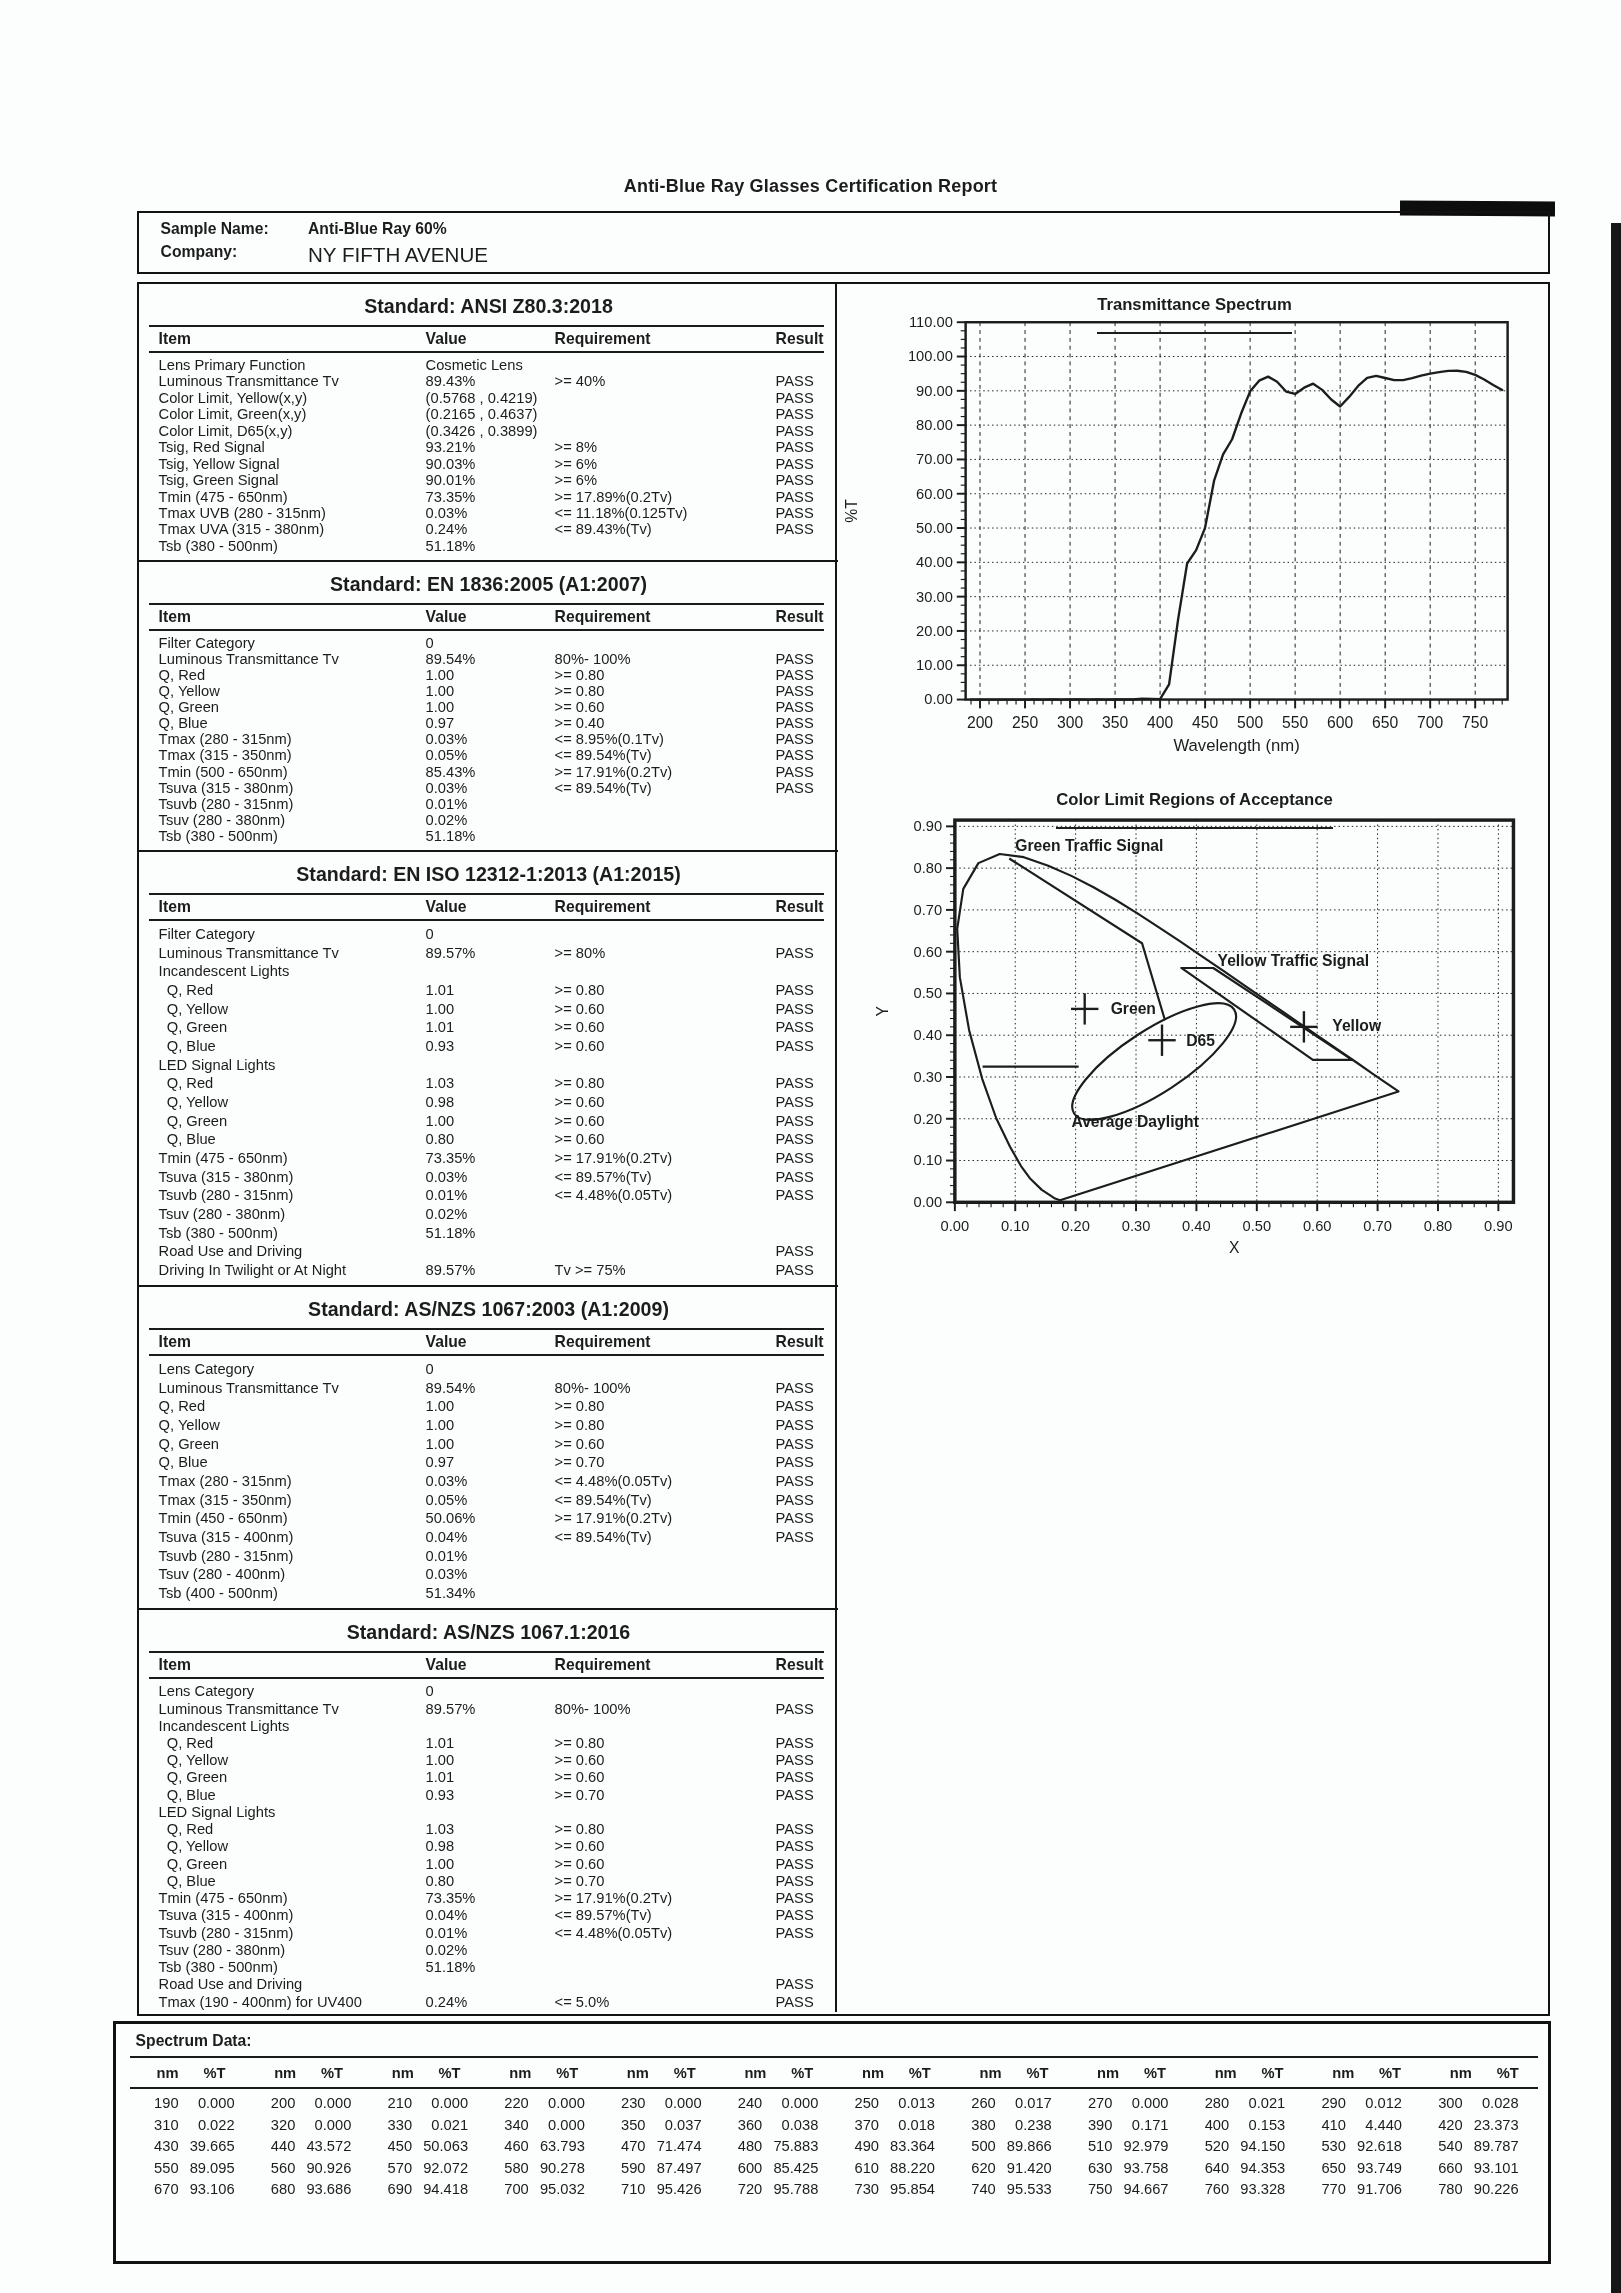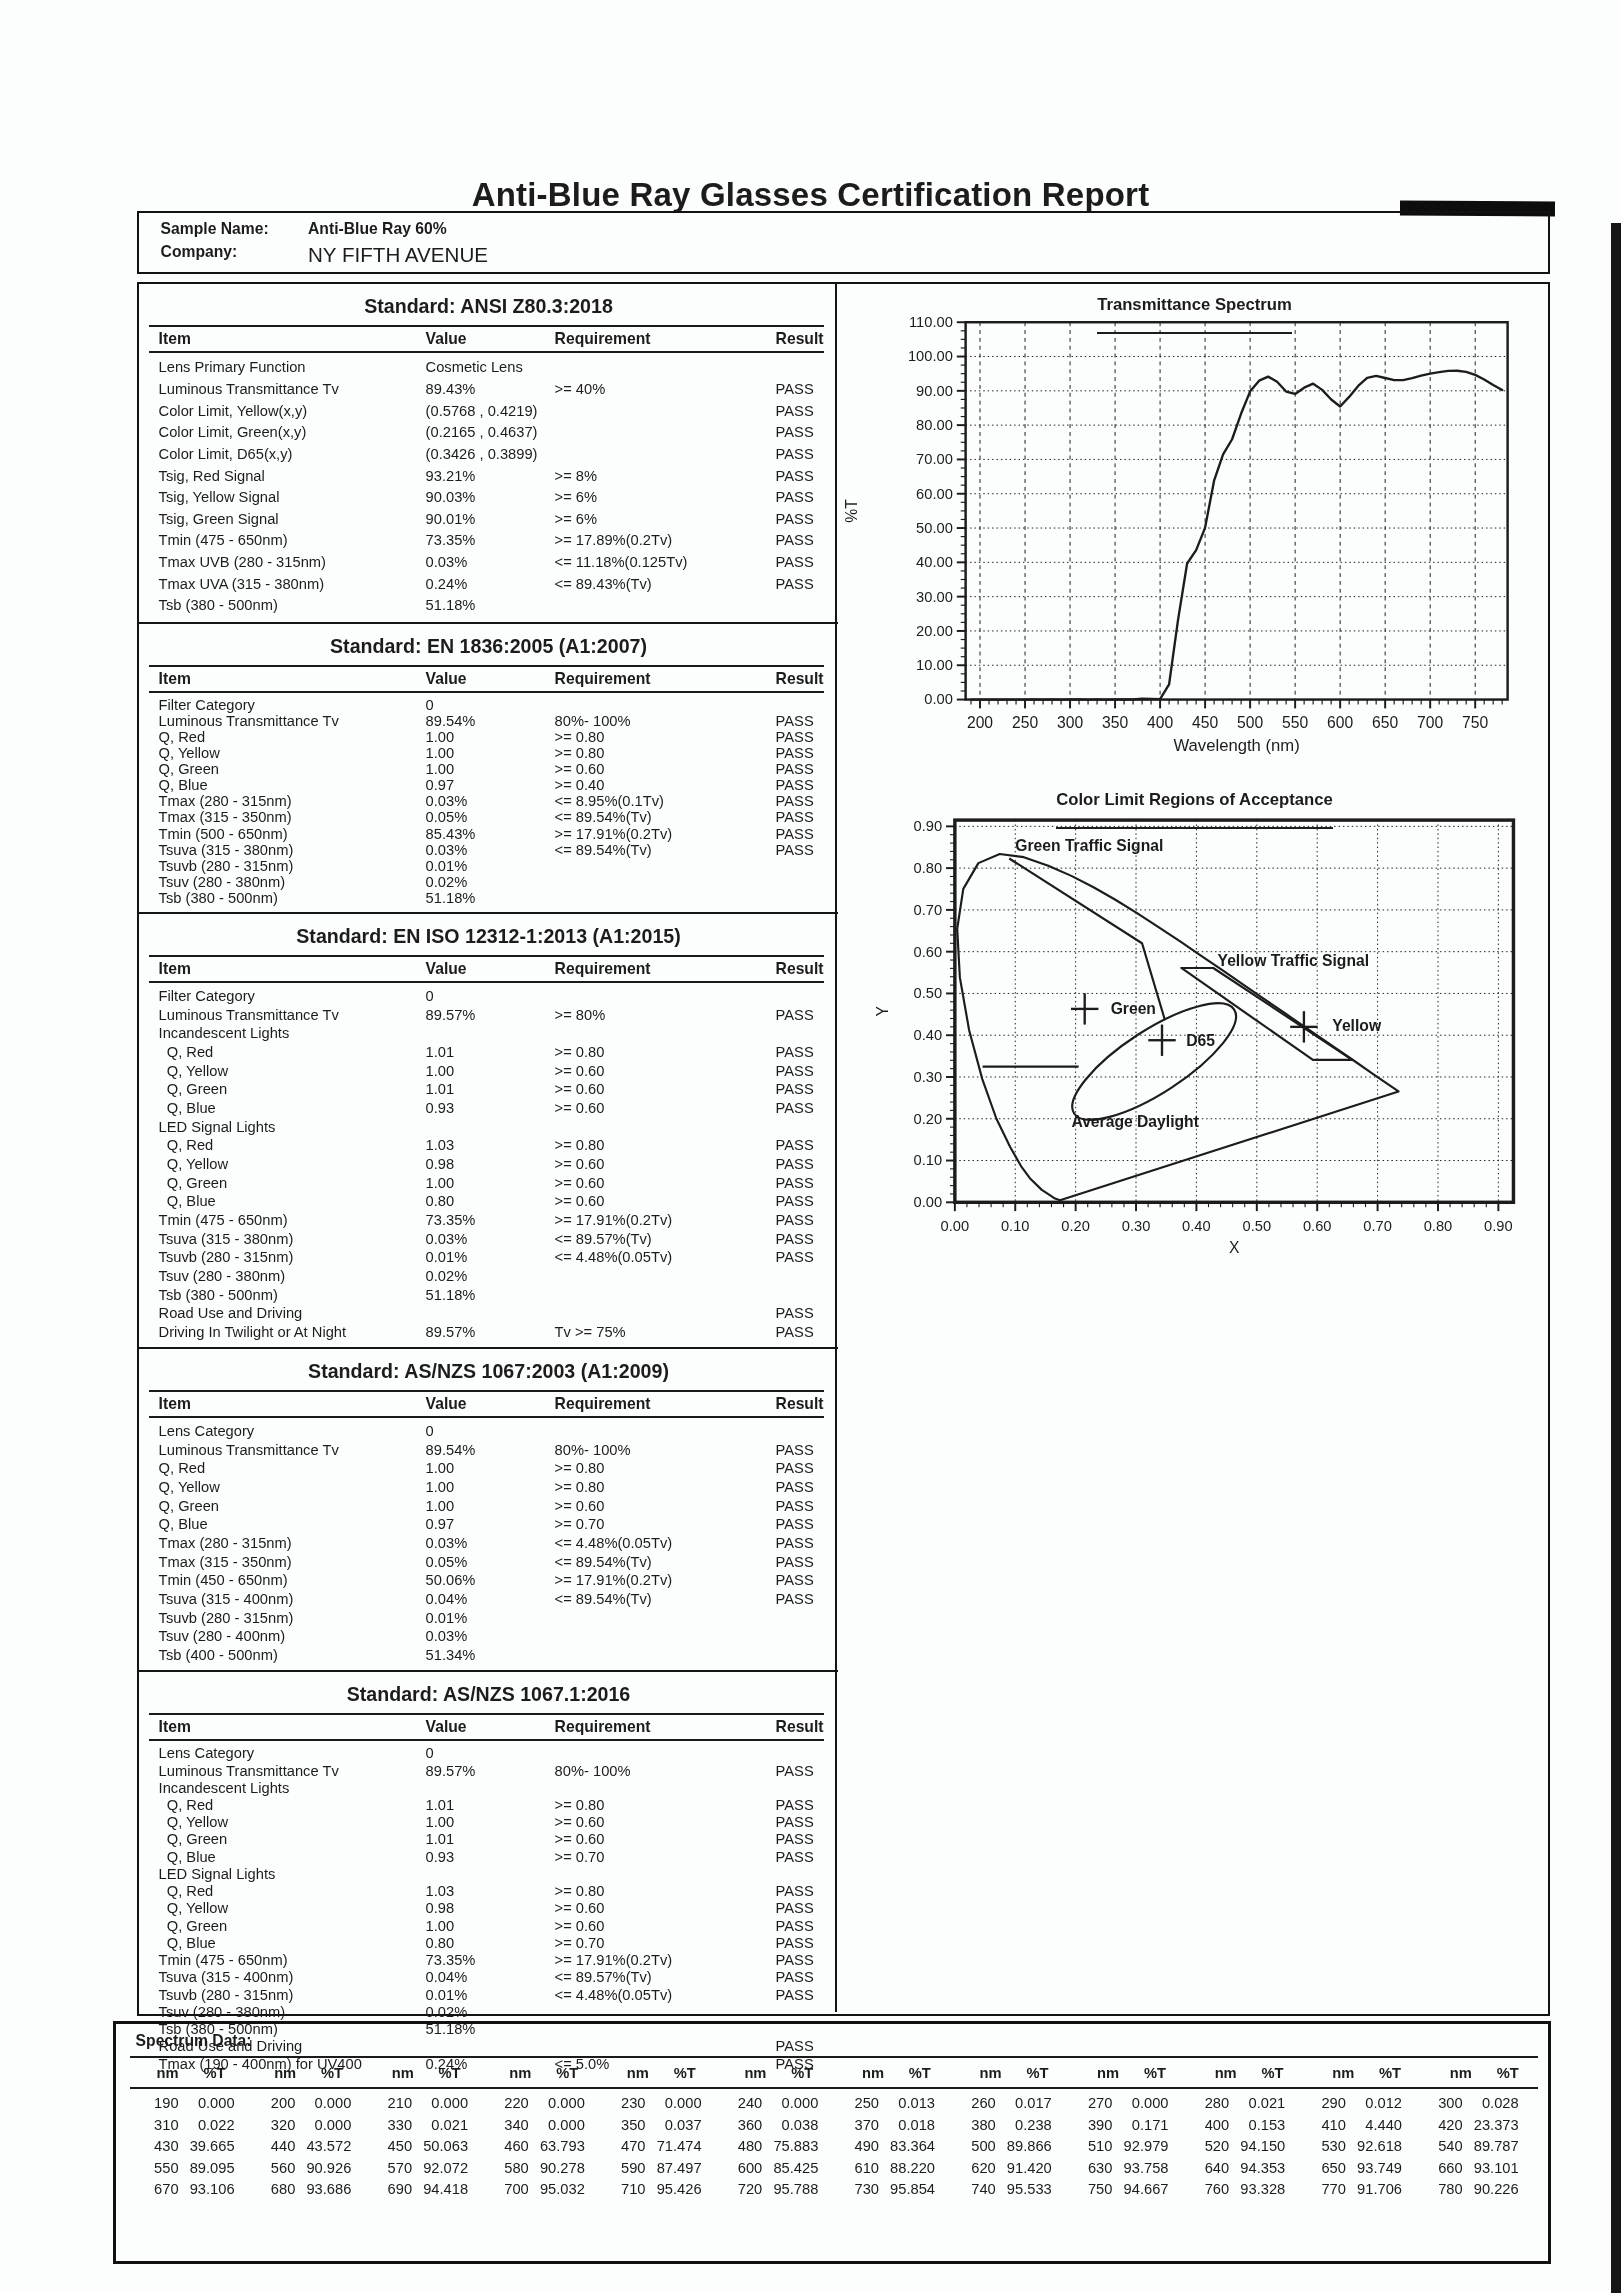--- a/index.html
+++ b/index.html
@@ -1,20 +1,20 @@
 <!DOCTYPE html>
 <html><head>
 <meta charset="utf-8">
 <style>
   html,body{margin:0;padding:0;background:#e8e8e8;}
   #page{position:relative;width:1621px;height:2294px;background:#fcfdfd;
         font-family:"Liberation Sans","DejaVu Sans",sans-serif;color:#1c1c1c;overflow:hidden;}
   .abs{position:absolute;}
   
-  #doc-title{top:176px;left:0;width:1621px;text-align:center;font-size:33px;font-weight:bold;letter-spacing:0.2px;}
+  #doc-title{top:176px;left:0;width:1621px;text-align:center;font-size:18px;font-weight:bold;letter-spacing:0.2px;}
   
   #artifact-bar{top:201px;left:1400px;width:155px;height:14.7px;background:#0d0d0d;transform:rotate(.3deg);}
   #edge-stripe{top:223px;left:1611px;width:9.8px;height:2070px;background:#161616;}
   
   #sample-box{top:211px;left:137px;width:1413px;height:63px;border:2.9px solid #121212;box-sizing:border-box;}
   #sample-box .srow{position:absolute;left:0;width:100%;}
   .slabel{position:absolute;left:21.6px;font-size:15.7px;font-weight:bold;}
   #sample-value{position:absolute;left:169px;font-size:15.7px;font-weight:700;}
   #company-value{position:absolute;left:169px;font-size:20.6px;}
   
@@ -62,21 +62,21 @@
       <span id="sample-value">Anti-Blue Ray 60%</span>
     </div>
     <div class="srow" style="top:30px;">
       <span class="slabel">Company:</span>
       <span id="company-value">NY FIFTH AVENUE</span>
     </div>
   </div>
 
   <div class="abs" id="main-box">
     <div id="standards-sections">
-        <div class="section sec-border" style="height: 340px;">
+        <div class="section sec-border" style="height: 278px;">
           <div class="sec-title">Standard: ANSI Z80.3:2018</div>
           <div class="thead-wrap">
             <div class="thead">
               <span>Item</span>
               <span>Value</span>
               <span>Requirement</span>
               <span>Result</span>
             </div>
           </div>
           <div class="rows">

